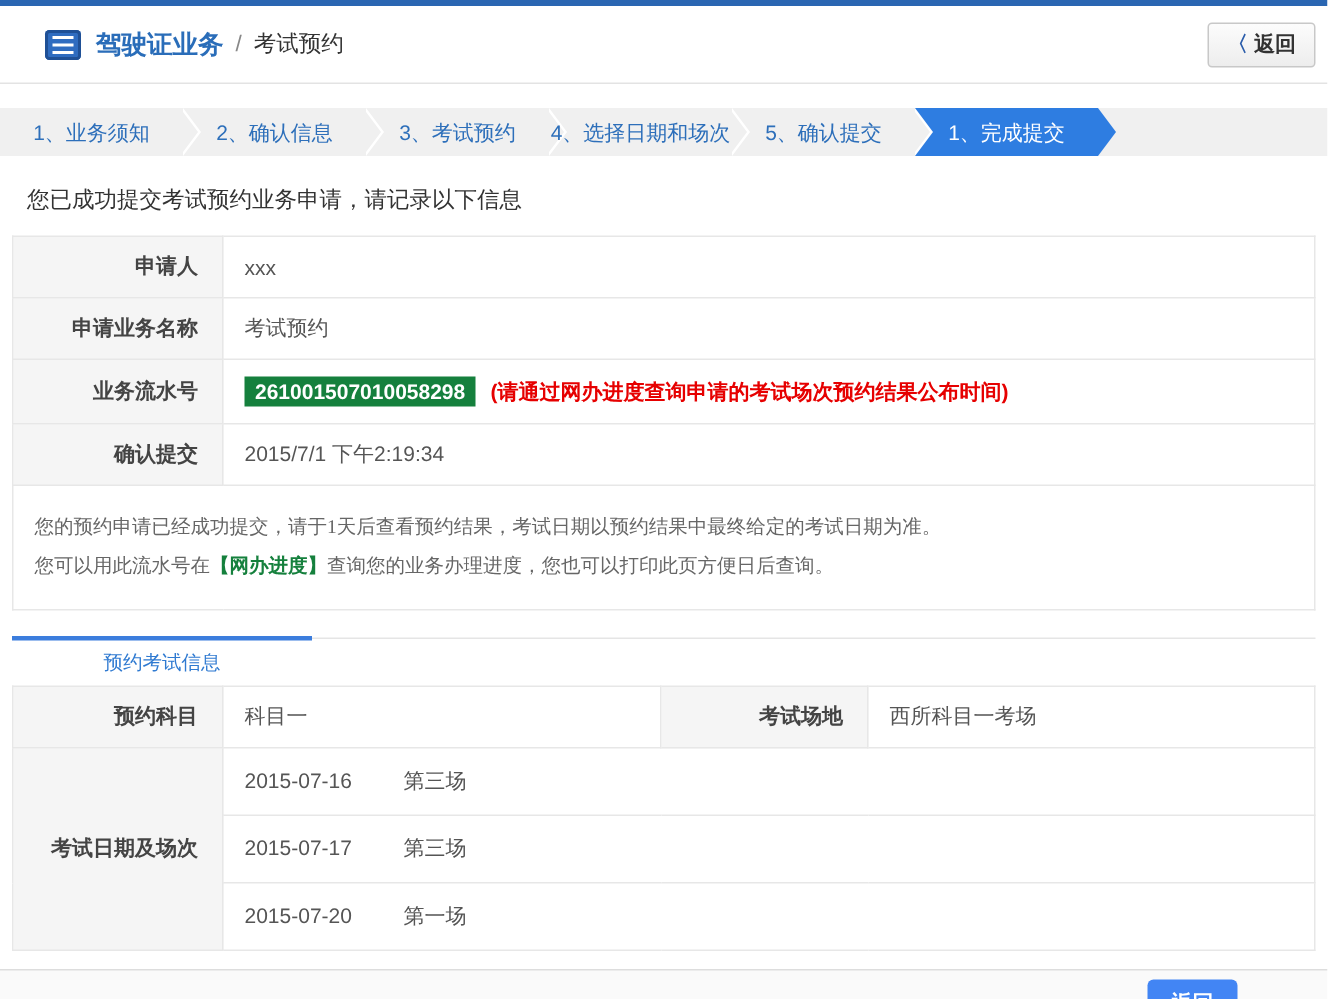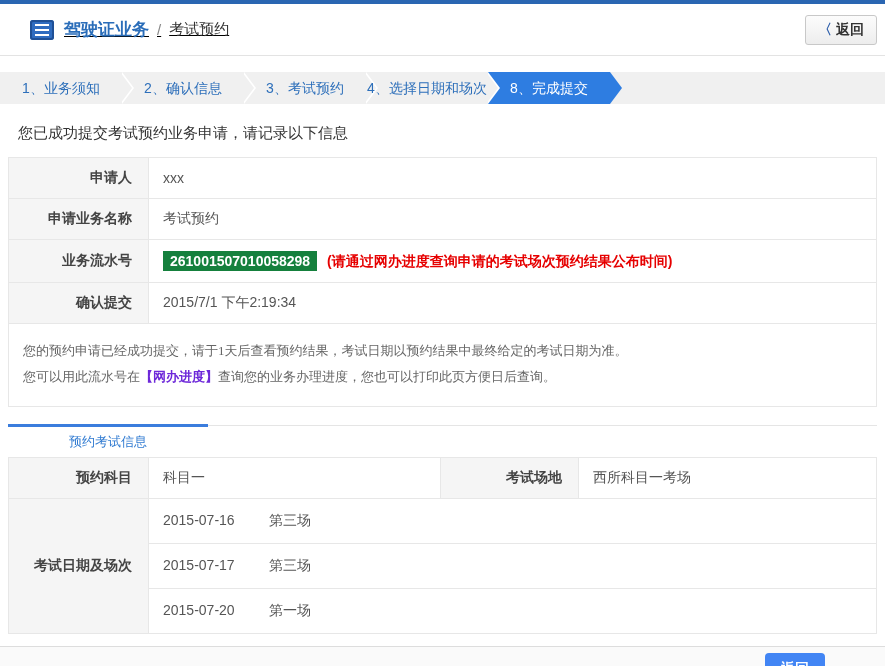--- a/index.html
+++ b/index.html
@@ -4,21 +4,21 @@
 <style>
   * { margin:0; padding:0; box-sizing:border-box; }
   html,body { width:885px; height:666px; background:#fff; overflow:hidden;
               font-family:"Liberation Sans","DejaVu Sans",sans-serif; }
 
   .topbar { height:4px; background:#2a66b2; }
 
   
   header { height:52px; display:flex; align-items:center; justify-content:space-between;
            padding:0 8px 0 30px; border-bottom:1px solid #e3e3e3; background:#fff; }
-  .crumb { display:flex; align-items:center;text-decoration:underline; }
+  .crumb { display:flex; align-items:center; }
   .card-icon { width:24px; height:20px; background:#2f6cc0; border-radius:3px;
                margin-right:10px; position:relative; box-shadow:inset 0 0 0 2px #1f5096; }
   .card-icon i { position:absolute; left:5px; right:5px; height:2px; background:#fff; display:block; }
   .card-icon i:nth-child(1){top:4px;} .card-icon i:nth-child(2){top:9px;} .card-icon i:nth-child(3){top:14px;}
   .crumb-section { color:#2a6db9; font-size:17px; font-weight:bold; cursor:pointer; }
   .crumb-sep { color:#888; font-size:15px; margin:0 8px; }
   .crumb-current { color:#333; font-size:15px; }
   .btn-back-top { display:inline-flex; align-items:center; gap:4px; padding:5px 12px;
                   font-size:14px; font-weight:bold; color:#333; cursor:pointer;
                   background:linear-gradient(#fcfcfc,#ededed); border:1px solid #c8c8c8; border-radius:3px; }
@@ -43,21 +43,21 @@
   table { border-collapse:collapse; width:100%;border-radius:19px; }
   .info-table, .booking-table { border:1px solid #e0e0e0; }
   .info-table th, .booking-table th { background:#f5f5f5; width:140px; text-align:right;
         padding:11px 16px 11px 6px; font-size:14px; color:#444; font-weight:bold; border:1px solid #e7e7e7; }
   .info-table td, .booking-table td { padding:11px 14px; font-size:14px; color:#555; border:1px solid #e7e7e7; }
   .serial-badge { display:inline-block; background:#15803d; color:#fff; font-weight:bold;
                   padding:2px 7px; margin-right:6px; }
   .serial-note { color:#e60000; font-weight:bold; }
   .notes-cell { padding:14px 14px 16px !important;font-family:Liberation Serif, serif; }
   .notes-cell p { font-size:13px; color:#666; line-height:26px; }
-  .notes-link { color:#6d28d9; font-weight:bold; cursor:pointer; }
+  .notes-link { color:#15803d; font-weight:bold; cursor:pointer; }
 
   
   .tab-row { margin-top:18px; border-top:1px solid #e5e5e5; position:relative; height:32px; }
   .tab-row::before { content:""; position:absolute; left:0; top:-2px; width:200px; height:3px; background:#3b7ddd; }
   .tab { width:200px; text-align:center; line-height:32px; font-size:13px; color:#2f7ad1; cursor:pointer; }
 
   .booking-table th.label2 { width:138px; }
   .booking-table td.val1 { width:292px; }
   .session-date { display:inline-block; min-width:80px; }
   .session-name { margin-left:26px; }
@@ -91,21 +91,22 @@
       <span class="chev">〈</span>
       <span>返回</span>
     </button>
   </header>
 
   <div class="steps">
     <div class="step"><span>1、业务须知</span></div>
     <div class="step"><span>2、确认信息</span></div>
     <div class="step"><span>3、考试预约</span></div>
     <div class="step"><span>4、选择日期和场次</span></div>
-    <div class="step active"><span>8、完成提交</span></div>
+    <div class="step"><span>5、确认提交</span></div>
+    <div class="step active"><span>1、完成提交</span></div>
   </div>
 
   <div class="content">
     <p class="success">您已成功提交考试预约业务申请，请记录以下信息</p>
 
     <table class="info-table">
       <tbody>
           <tr>
         <th>申请人</th>
         <td>xxx</td>

